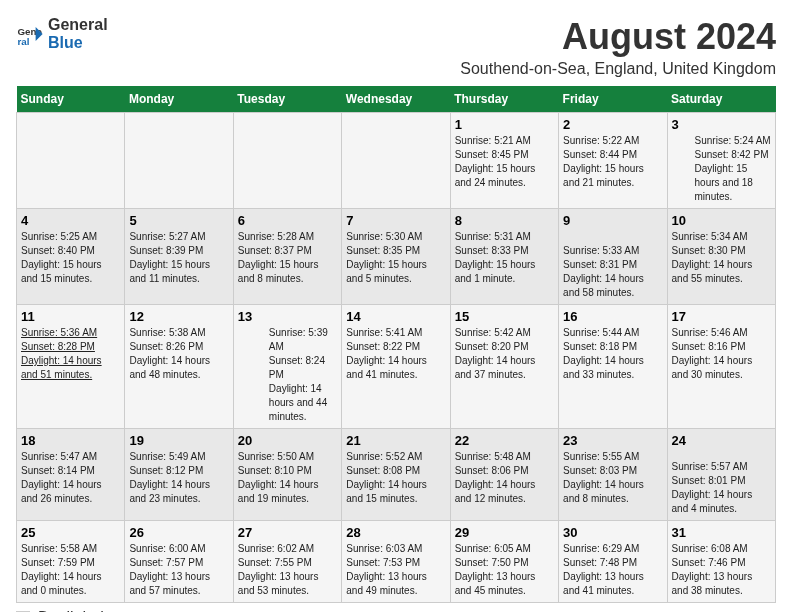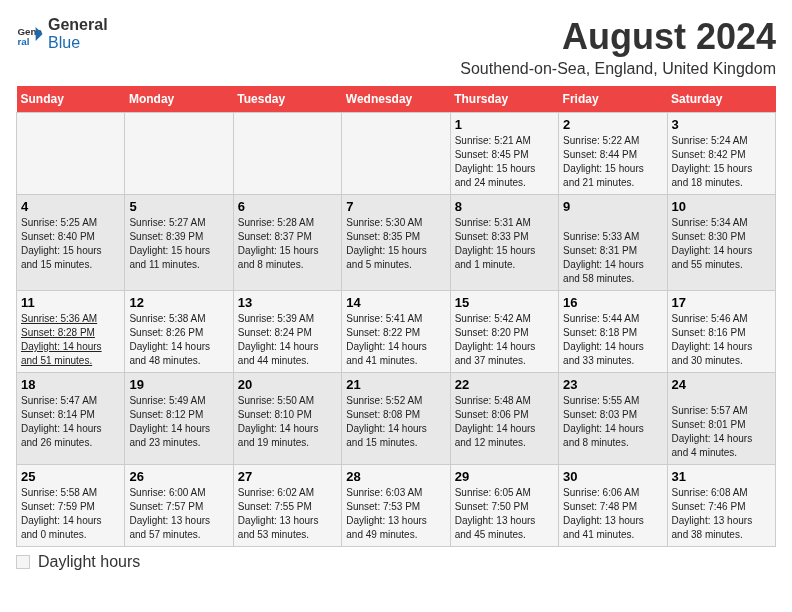--- a/index.html
+++ b/index.html
@@ -38,21 +38,21 @@
       color: #333;
       margin-top: 2px;
       text-align: center;
     }
     table {
       width: 100%;
       border-collapse: collapse;
       font-size: 11px;
     }
     thead th {
-      background-color: #ef4444;
+      background-color: #15803d;
       color: #fff;
       padding: 6px 4px;
       text-align: left;
       font-size: 12px;
       font-weight: bold;
     }
     tbody tr {
       vertical-align: top;
     }
     tbody tr:nth-child(odd) {
@@ -101,21 +101,21 @@
 
 <div class="header-section">
   <div class="logo">
     <svg class="logo-icon" viewBox="0 0 40 40" xmlns="http://www.w3.org/2000/svg">
       <text x="2" y="22" font-size="14" font-weight="bold" fill="#333">Gene</text>
       <text x="2" y="36" font-size="14" font-weight="bold" fill="#1a6ab1">ral</text>
       <polygon points="28,10 38,20 28,30" fill="#1a6ab1"></polygon>
     </svg>
     <div>
       <div style="font-size:16px;font-weight:bold;color:#333;line-height:1.1;">General</div>
-      <div style="font-size:16px;font-weight:normal;color:#1a6ab1;line-height:1.1;">Blue</div>
+      <div style="font-size:16px;font-weight:bold;color:#1a6ab1;line-height:1.1;">Blue</div>
     </div>
   </div>
   <div class="title-block">
     <div class="main-title">August 2024</div>
     <div class="subtitle">Southend-on-Sea, England, United Kingdom</div>
   </div>
 </div>
 
 <table>
   <thead>
@@ -142,21 +142,21 @@
 Daylight: 15 hours and 24 minutes.</div>
         </td>
         <td>
           <span class="day-number">2</span>
           <div class="day-info" style="white-space: pre-line;">Sunrise: 5:22 AM
 Sunset: 8:44 PM
 Daylight: 15 hours and 21 minutes.</div>
         </td>
         <td>
           <span class="day-number">3</span>
-          <div class="day-info" style="white-space: pre-line;">Sunrise: 5:24 AM
+          <div class="day-info" style="white-space: pre-line; margin-left: 23px;">Sunrise: 5:24 AM
 Sunset: 8:42 PM
 Daylight: 15 hours and 18 minutes.</div>
         </td>
       </tr>
       <tr>
         <td>
           <span class="day-number">4</span>
           <div class="day-info" style="white-space: pre-line;">Sunrise: 5:25 AM
 Sunset: 8:40 PM
 Daylight: 15 hours and 15 minutes.</div>
@@ -206,21 +206,21 @@
 Daylight: 14 hours and 51 minutes.</div>
         </td>
         <td>
           <span class="day-number">12</span>
           <div class="day-info" style="white-space: pre-line;">Sunrise: 5:38 AM
 Sunset: 8:26 PM
 Daylight: 14 hours and 48 minutes.</div>
         </td>
         <td>
           <span class="day-number">13</span>
-          <div class="day-info" style="white-space: pre-line;">Sunrise: 5:39 AM
+          <div class="day-info" style="white-space: pre-line; margin-left: 31px;">Sunrise: 5:39 AM
 Sunset: 8:24 PM
 Daylight: 14 hours and 44 minutes.</div>
         </td>
         <td>
           <span class="day-number">14</span>
           <div class="day-info" style="white-space: pre-line;">Sunrise: 5:41 AM
 Sunset: 8:22 PM
 Daylight: 14 hours and 41 minutes.</div>
         </td>
         <td>
@@ -312,21 +312,21 @@
 Daylight: 13 hours and 49 minutes.</div>
         </td>
         <td>
           <span class="day-number">29</span>
           <div class="day-info" style="white-space: pre-line;">Sunrise: 6:05 AM
 Sunset: 7:50 PM
 Daylight: 13 hours and 45 minutes.</div>
         </td>
         <td>
           <span class="day-number">30</span>
-          <div class="day-info" style="white-space: pre-line;">Sunrise: 6:06 AM
+          <div class="day-info" style="white-space: pre-line;">Sunrise: 6:29 AM
 Sunset: 7:48 PM
 Daylight: 13 hours and 41 minutes.</div>
         </td>
         <td>
           <span class="day-number">31</span>
           <div class="day-info" style="white-space: pre-line;">Sunrise: 6:08 AM
 Sunset: 7:46 PM
 Daylight: 13 hours and 38 minutes.</div>
         </td>
       </tr>

